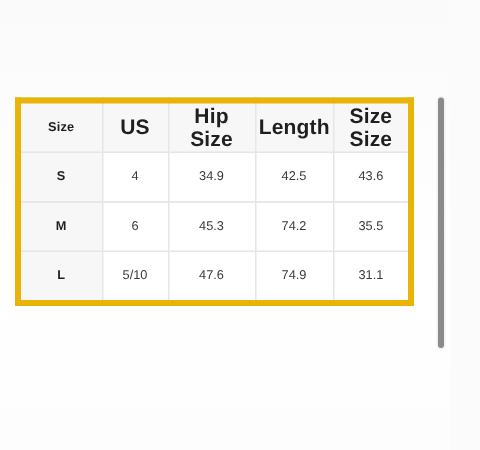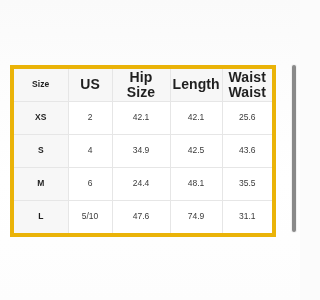--- a/index.html
+++ b/index.html
@@ -126,43 +126,36 @@
         <col class="c-hip">
         <col class="c-length">
         <col class="c-waist">
       </colgroup>
       <thead>
         <tr>
           <th class="rowhead">Size</th>
           <th>US</th>
           <th>Hip Size</th>
           <th>Length</th>
-          <th>Waist Waist</th>
+          <th>Size Size</th>
         </tr>
       </thead>
       <tbody>
-        <tr>
-          <th class="rowhead">XS</th>
-          <td>2</td>
-          <td>42.1</td>
-          <td>42.1</td>
-          <td>25.6</td>
-        </tr>
         <tr>
           <th class="rowhead">S</th>
           <td>4</td>
           <td>34.9</td>
           <td>42.5</td>
           <td>43.6</td>
         </tr>
         <tr>
           <th class="rowhead">M</th>
           <td>6</td>
-          <td>24.4</td>
-          <td>48.1</td>
+          <td>45.3</td>
+          <td>74.2</td>
           <td>35.5</td>
         </tr>
         <tr>
           <th class="rowhead">L</th>
           <td>5/10</td>
           <td>47.6</td>
           <td>74.9</td>
           <td>31.1</td>
         </tr>
       </tbody>

